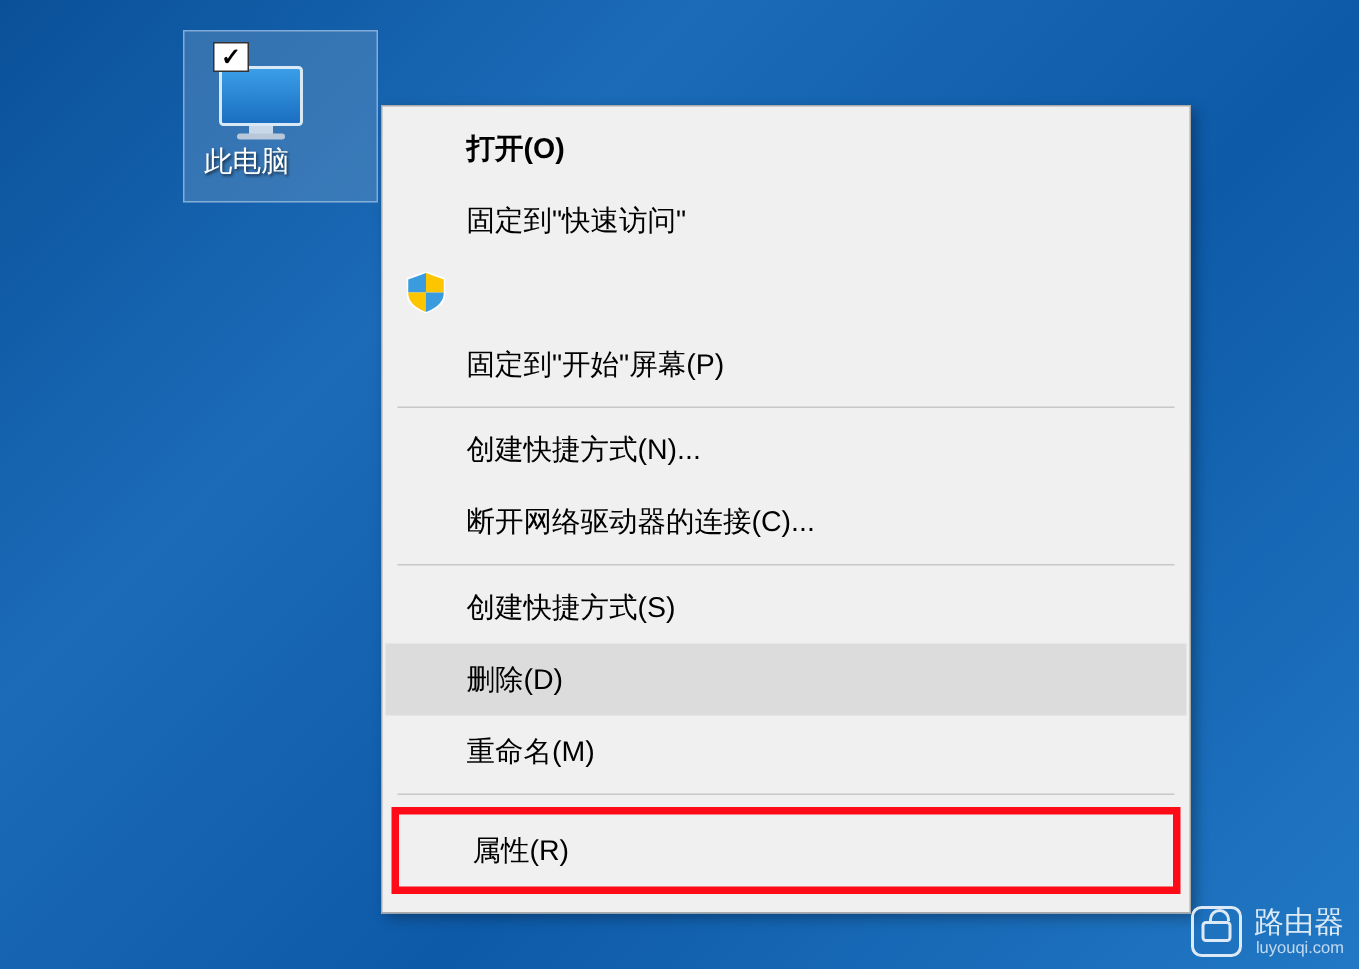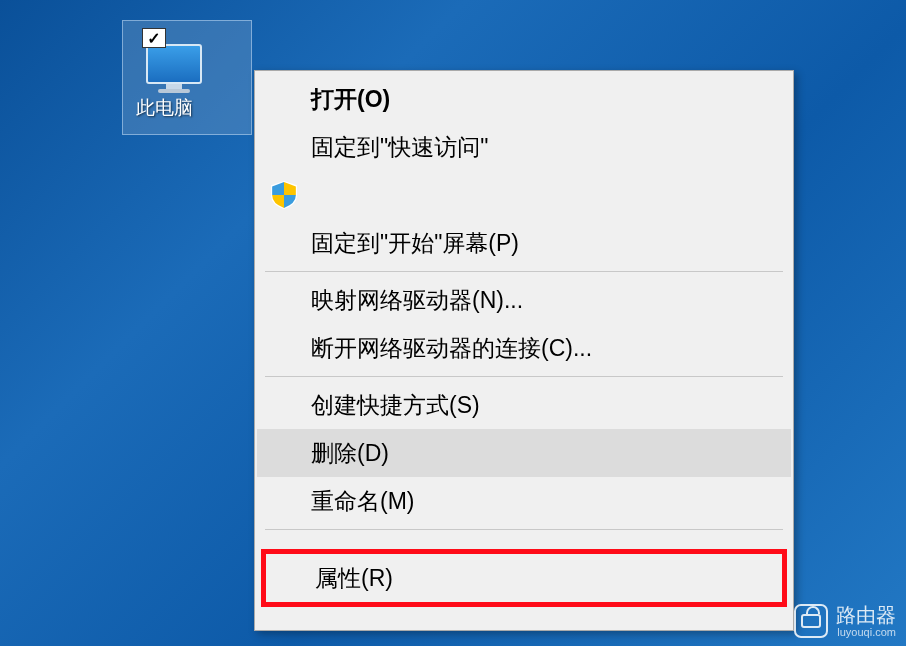--- a/index.html
+++ b/index.html
@@ -95,35 +95,35 @@
       background: #f0f0f0;
       border: 1px solid #aaaaaa;
       box-shadow: 3px 3px 8px rgba(0,0,0,0.3);
       padding: 4px 2px;
     }
     .menu-item {
       display: flex;
       align-items: center;
       height: 48px;
       padding-left: 54px;
-      font-size: 23px;
+      font-size: 19px;
       color: #000;
       cursor: default;
       position: relative;
     }
     .menu-item.bold {
       font-weight: bold;
     }
     .menu-item.hovered {
       background: #dcdcdc;
     }
     .menu-item.highlighted {
       border: 5px solid #ff0b18;
       height: 58px;
-      margin: 19px 4px;
+      margin: 8px 4px;
       padding-left: 49px;
     }
     .menu-separator {
       height: 1px;
       background: #c8c8c8;
       margin: 4px 8px;
     }
     .shield-icon {
       position: absolute;
       left: 14px;
@@ -208,21 +208,21 @@
       <path d="M12 1 L12 13 L1 13 L1 5 Z" fill="#3a9cde"></path>
       <path d="M12 13 L12 25 Q1 21 1 13 Z" fill="#fdc400"></path>
       <path d="M12 13 L12 25 Q23 21 23 13 Z" fill="#3a9cde"></path>
     </svg>
   </div>
   <div class="menu-item">
     <span>固定到"开始"屏幕(P)</span>
   </div>
   <div class="menu-separator"></div>
   <div class="menu-item">
-    <span>映射网络驱动器(N)...</span>
+    <span>创建快捷方式(N)...</span>
   </div>
   <div class="menu-item">
     <span>断开网络驱动器的连接(C)...</span>
   </div>
   <div class="menu-separator"></div>
   <div class="menu-item">
     <span>创建快捷方式(S)</span>
   </div>
   <div class="menu-item hovered">
     <span>删除(D)</span>

